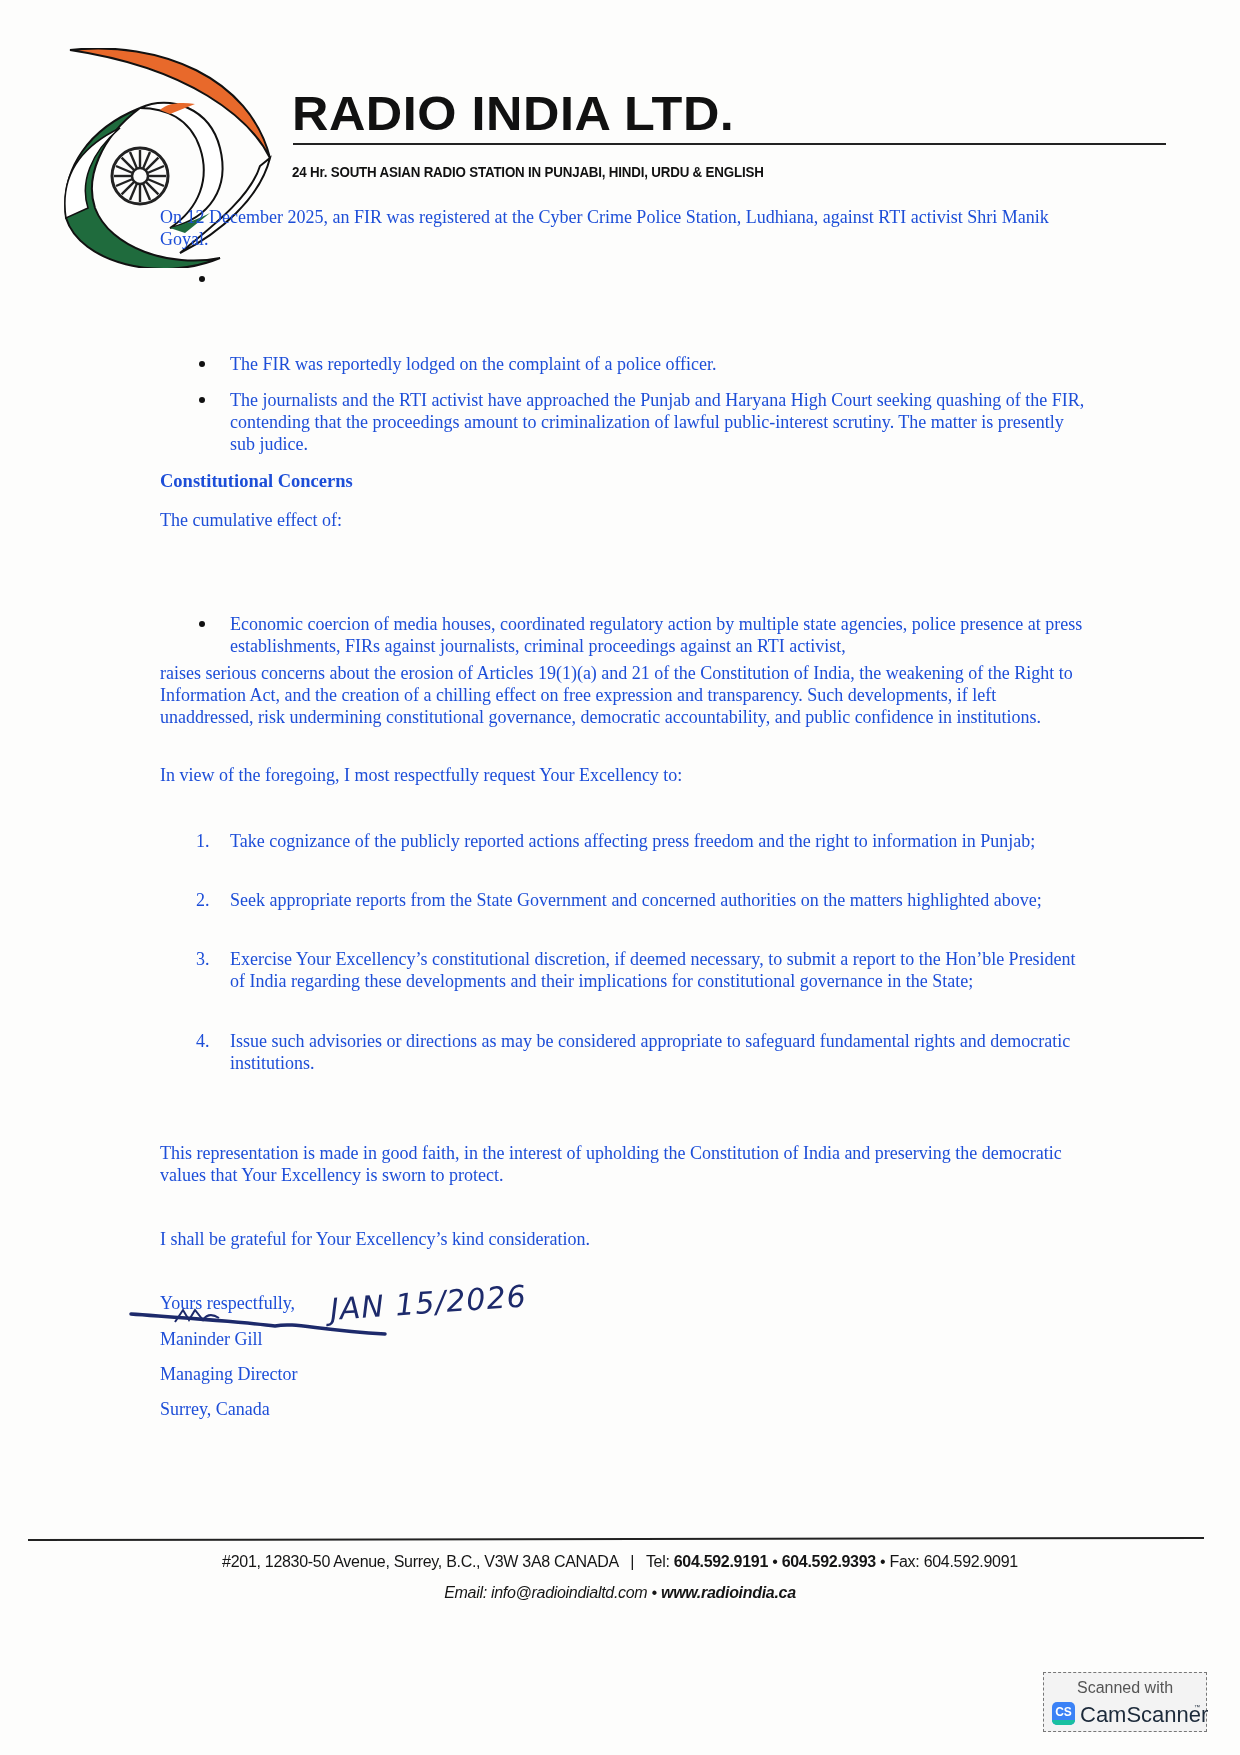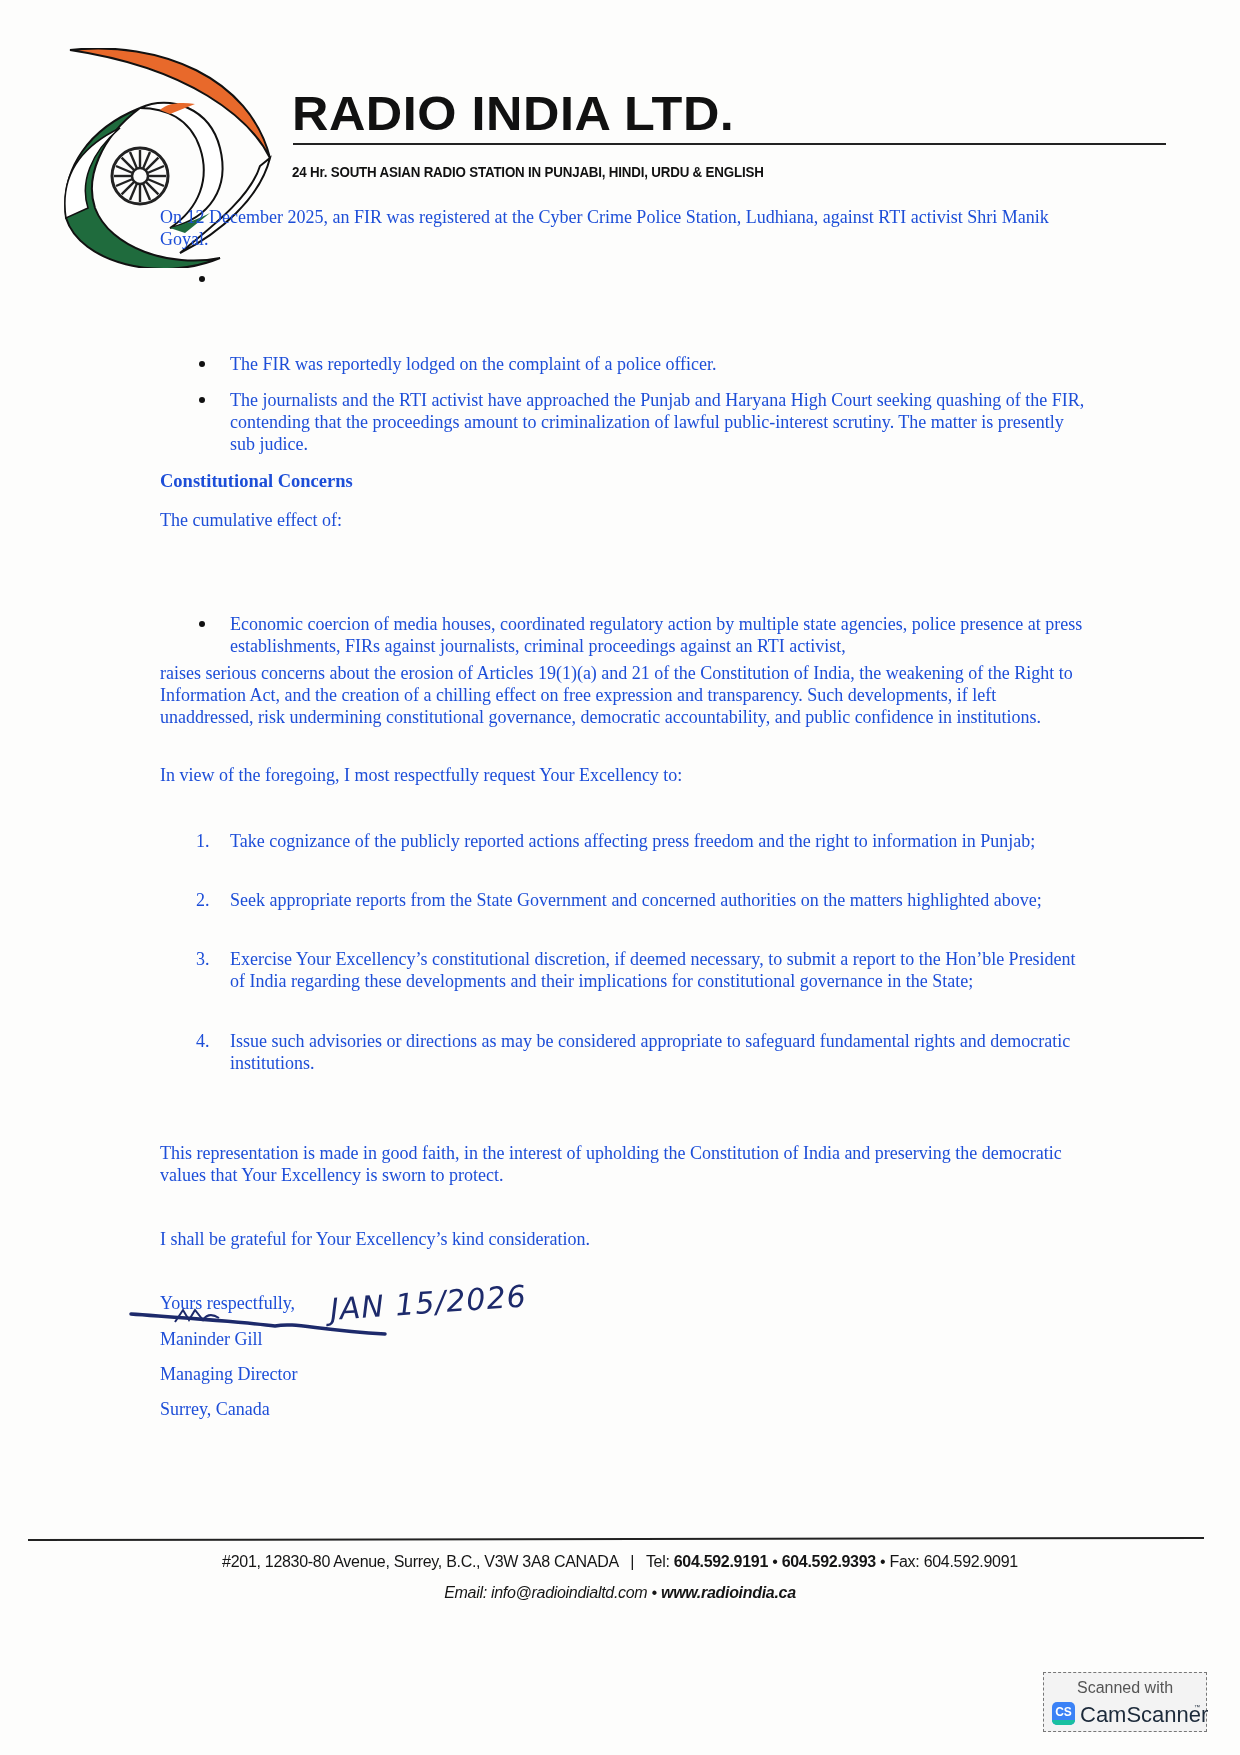--- a/index.html
+++ b/index.html
@@ -148,21 +148,21 @@
   <path d="M6 22 C 60 26, 120 30, 150 34 C 170 30, 190 38, 260 42" fill="none" stroke="#1d2a6b" stroke-width="3.5" stroke-linecap="round"></path>
   <path d="M50 30 L 58 18 L 64 28 L 70 18 L 78 28 C 82 22, 88 22, 94 26" fill="none" stroke="#1d2a6b" stroke-width="2"></path>
 </svg>
 <div class="abs" style="left:330px; top:1292px; font-family: 'DejaVu Sans', sans-serif; font-style: italic; font-size: 30px; color:#1d2a6b; letter-spacing: 1px; transform: rotate(-4deg); transform-origin:left;">JAN 15/2026</div>
 <div class="abs p body-text" style="top:1328px;">Maninder Gill</div>
 <div class="abs p body-text" style="top:1363px;">Managing Director</div>
 <div class="abs p body-text" style="top:1398px;">Surrey, Canada</div>
 
 <div class="abs footer-rule"></div>
 <div class="abs footer-line1">
-  <span>#201, 12830-80 Avenue, Surrey, B.C., V3W 3A8  CANADA</span>
+  <span>#201, 12830-50 Avenue, Surrey, B.C., V3W 3A8  CANADA</span>
   <span style="margin:0 8px;">|</span>
   <span>Tel:</span>
   <span class="bold">604.592.9191</span>
   <span>•</span>
   <span class="bold">604.592.9393</span>
   <span>•</span>
   <span>Fax:</span>
   <span>604.592.9091</span>
 </div>
 <div class="abs footer-line2">

